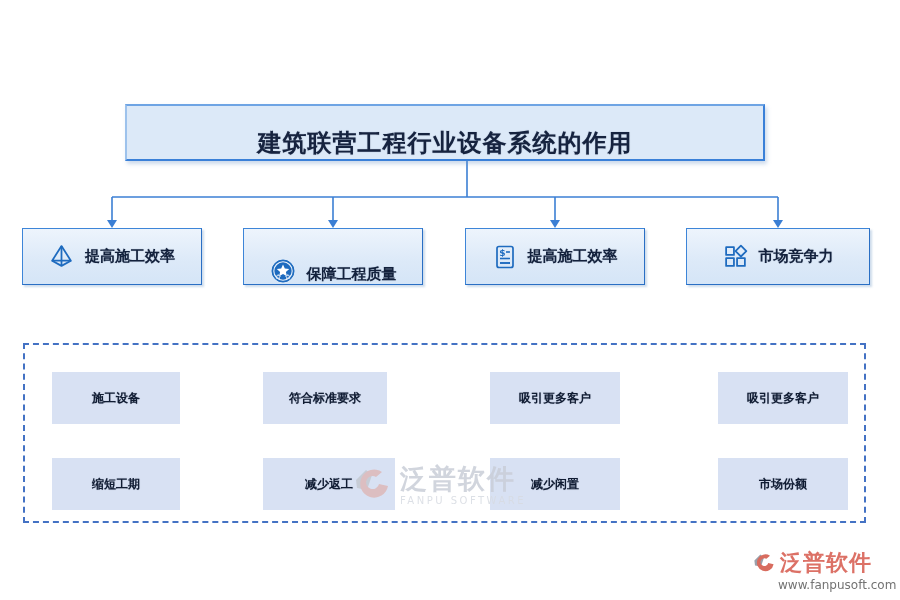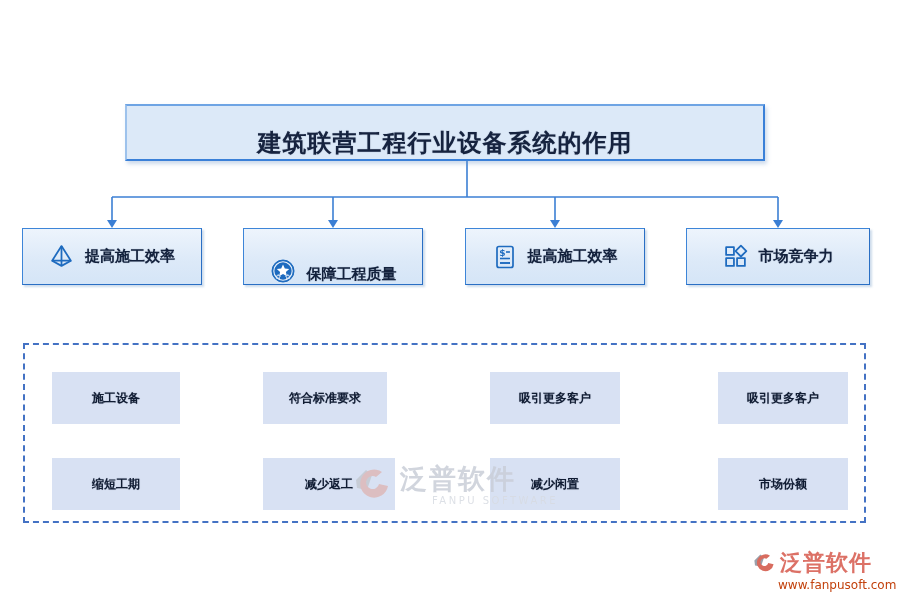--- a/index.html
+++ b/index.html
@@ -44,28 +44,28 @@
     text-shadow:0 0 1px rgba(16,28,51,.3);
   }
   
   .wm-center{
     position:absolute;left:352px;top:464px;display:flex;align-items:flex-start;gap:8px;
     opacity:.85;pointer-events:none;
   }
   .wm-center .wm-text .zh{font-size:27px;font-weight:bold;color:#c9ced8;
     font-family:"DejaVu Sans","Liberation Sans",sans-serif;letter-spacing:2px;line-height:1.1;}
   .wm-center .wm-text .en{font-size:10px;color:#d7dbe2;letter-spacing:2.5px;
-    font-family:"DejaVu Sans","Liberation Sans",sans-serif;margin-top:1px;margin-left:32px;}
+    font-family:"DejaVu Sans","Liberation Sans",sans-serif;margin-top:1px;}
   .wm-corner{
     position:absolute;left:752px;top:548px;pointer-events:none;
   }
   .wm-corner .row{display:flex;align-items:center;gap:4px;}
   .wm-corner .zh{font-size:22px;font-weight:bold;color:#dc7166;letter-spacing:1px;
     font-family:"DejaVu Sans","Liberation Sans",sans-serif;}
-  .wm-corner .en{font-size:12px;color:#c2410c;margin-top:0;margin-left:26px;
+  .wm-corner .en{font-size:12px;color:#737373;margin-top:0;margin-left:26px;
     font-family:"DejaVu Sans","Liberation Sans",sans-serif;}
 </style>
 </head>
 <body>
 
 <div id="canvas">
 
   <svg id="connectors" width="900" height="600" viewBox="0 0 900 600">
     <g stroke="#3b7fd4" stroke-width="1.6" fill="none">
       <line x1="467" y1="161" x2="467" y2="197"></line>

